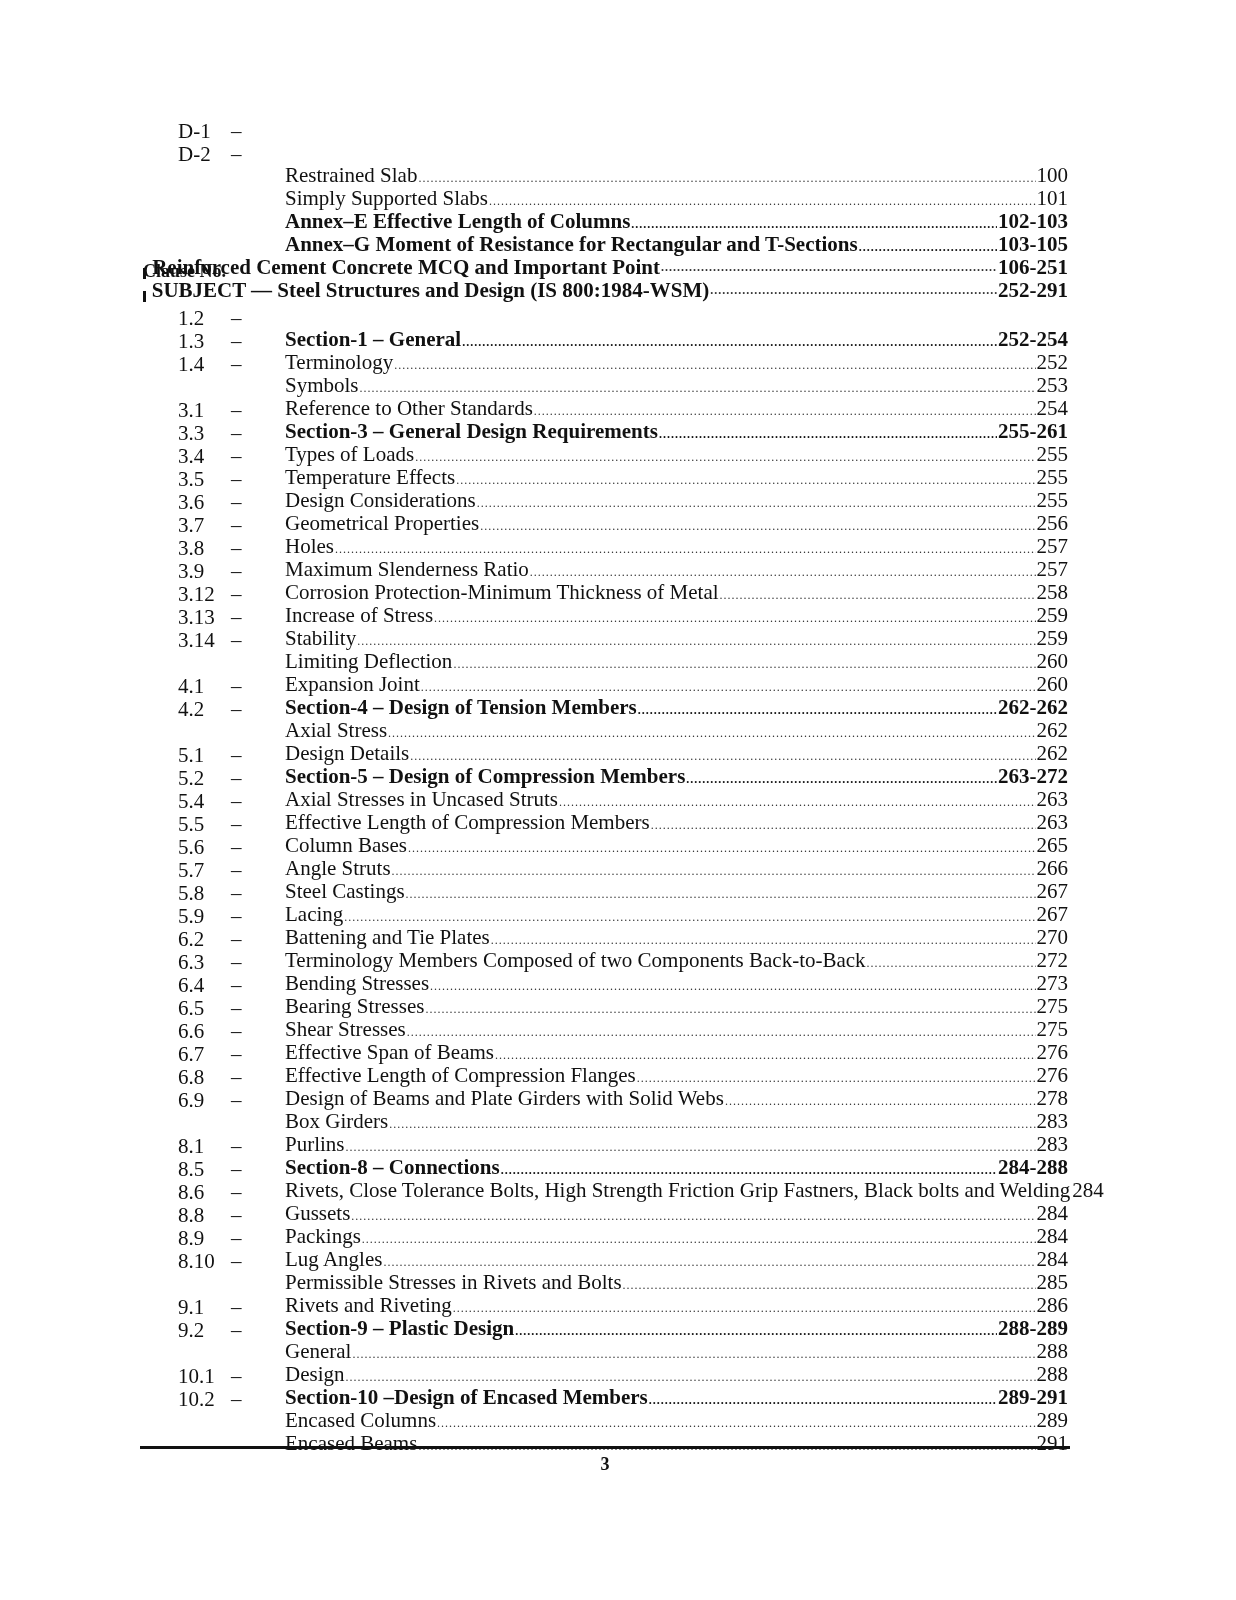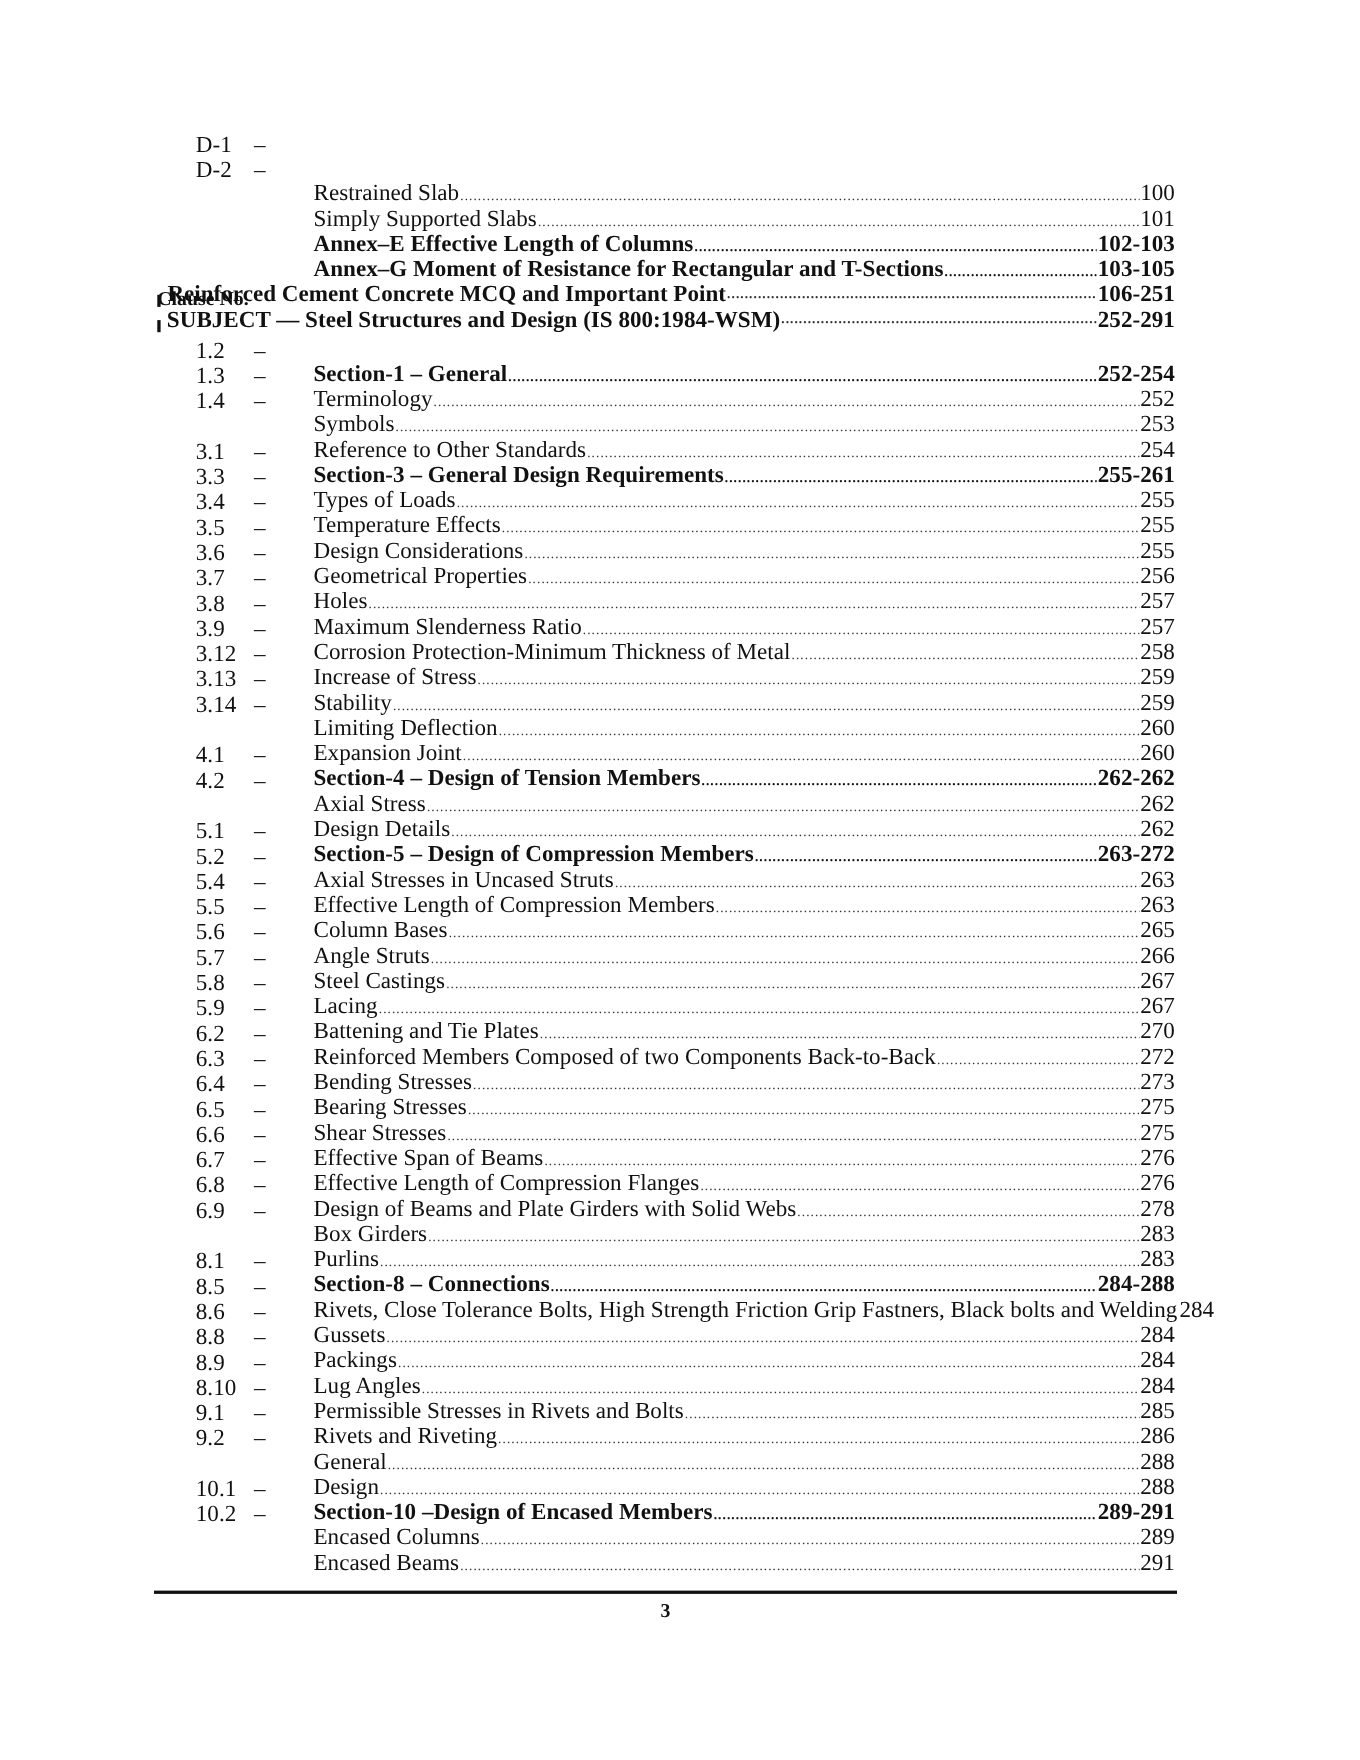--- a/index.html
+++ b/index.html
@@ -321,21 +321,21 @@
         <span class="entry">
           <span class="title">Battening and Tie Plates</span>
           <span class="leader"></span>
           <span class="page">270</span>
         </span>
       </div>
       <div class="row">
         <span class="num">5.9</span>
         <span class="dash">–</span>
         <span class="entry">
-          <span class="title">Reinforced Members Composed of two Components Back-to-Back</span>
+          <span class="title">Terminology Members Composed of two Components Back-to-Back</span>
           <span class="leader"></span>
           <span class="page">272</span>
         </span>
       </div>
       <div class="row">
         <span class="num">6.2</span>
         <span class="dash">–</span>
         <span class="entry">
           <span class="title">Bending Stresses</span>
           <span class="leader"></span>
@@ -457,20 +457,27 @@
           <span class="page">285</span>
         </span>
       </div>
       <div class="row">
         <span class="num">8.10</span>
         <span class="dash">–</span>
         <span class="entry">
           <span class="title">Rivets and Riveting</span>
           <span class="leader"></span>
           <span class="page">286</span>
+        </span>
+      </div>
+      <div class="row bold">
+        <span class="entry">
+          <span class="title">Section-9 – Plastic Design</span>
+          <span class="leader"></span>
+          <span class="page">288-289</span>
         </span>
       </div>
       <div class="row">
         <span class="num">9.1</span>
         <span class="dash">–</span>
         <span class="entry">
           <span class="title">General</span>
           <span class="leader"></span>
           <span class="page">288</span>
         </span>

